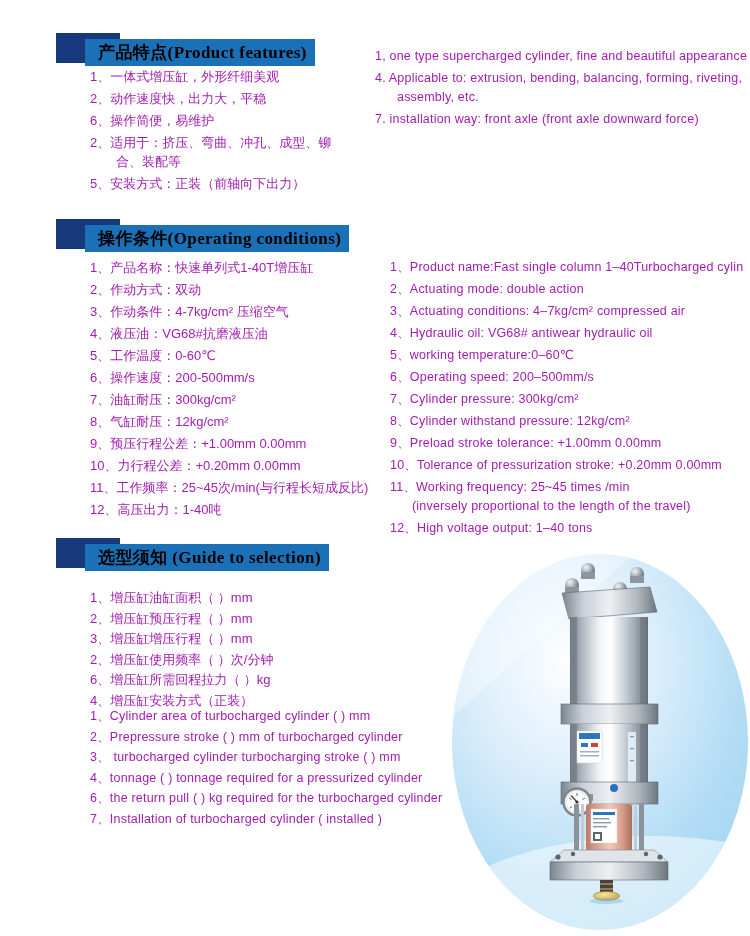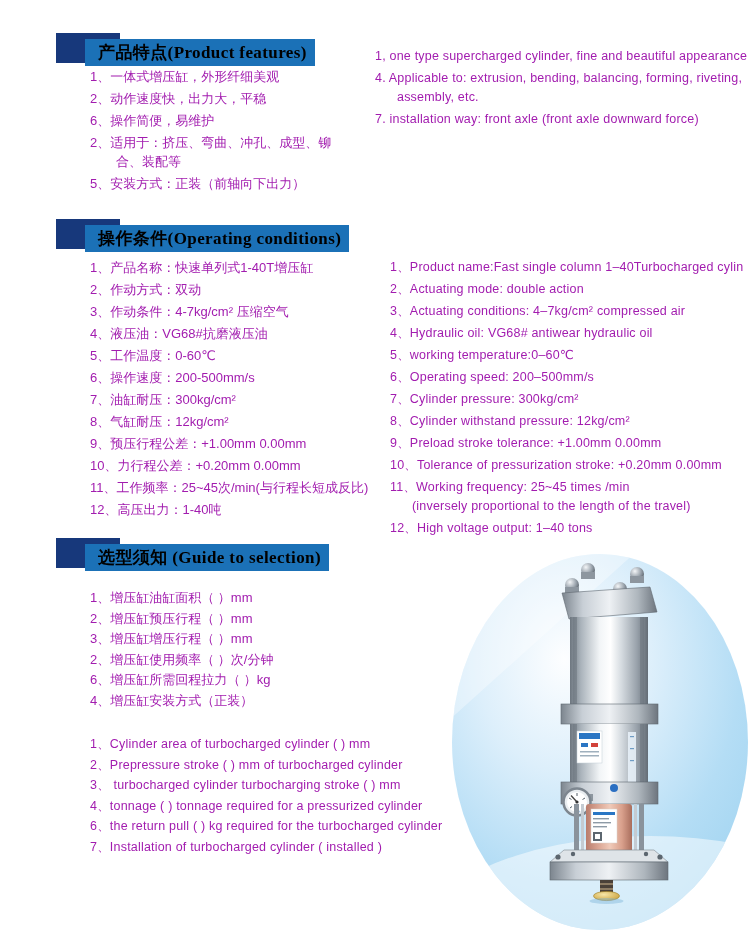--- a/index.html
+++ b/index.html
@@ -33,21 +33,21 @@
     line-height:19px;margin-bottom:3px;
   }
   .cn li{font-size:13px;padding-left:26px;text-indent:-26px;}
   .en li{font-size:12.5px;letter-spacing:0.2px;padding-left:22px;text-indent:-22px;}
   .tight li{margin-bottom:1.5px;}
   .s1-cn{left:90px;top:67px;width:256px;}
   .s1-en{left:355px;top:47px;width:394px;margin-left:20px;}
   .s2-cn{left:90px;top:258px;width:312px;}
   .s2-en{left:390px;top:258px;width:420px;}
   .s3-cn{left:90px;top:588px;width:330px;}
-  .s3-en{left:90px;top:707px;width:402px;margin-top:28px;}
+  .s3-en{left:90px;top:707px;width:402px;}
   
   .photo{position:absolute;left:450px;top:536px;width:300px;height:400px;z-index:1;}
 </style>
 </head>
 <body>
 
 <div class="sec-header hdr1">
   <div class="navy-block"></div>
   <h2 class="banner">产品特点(Product features)</h2>
 </div>

